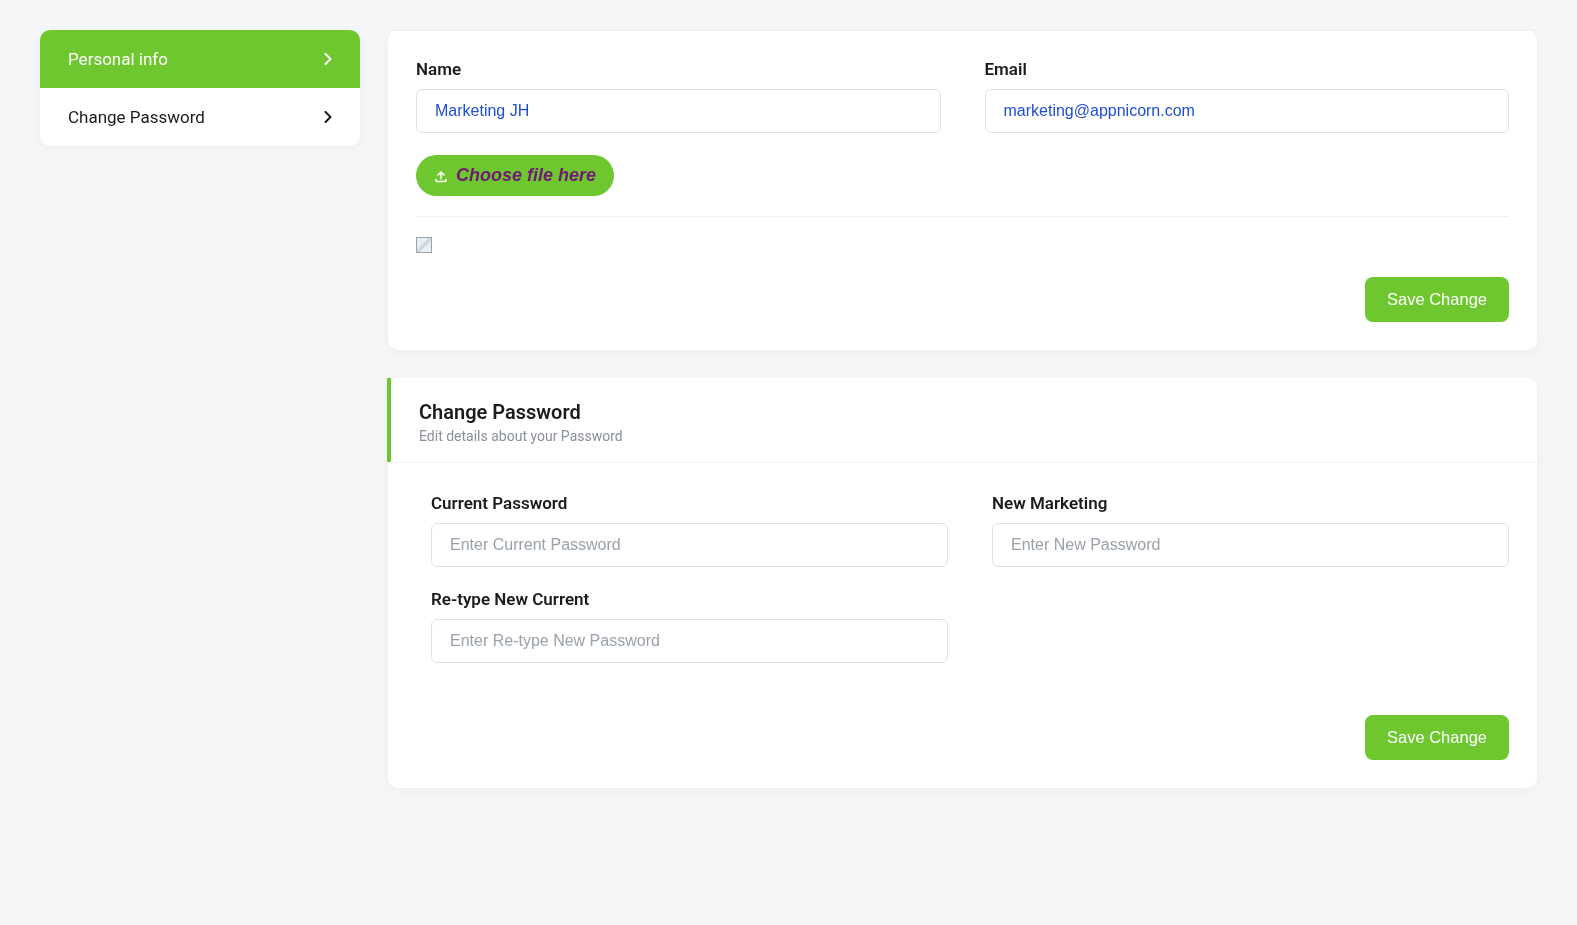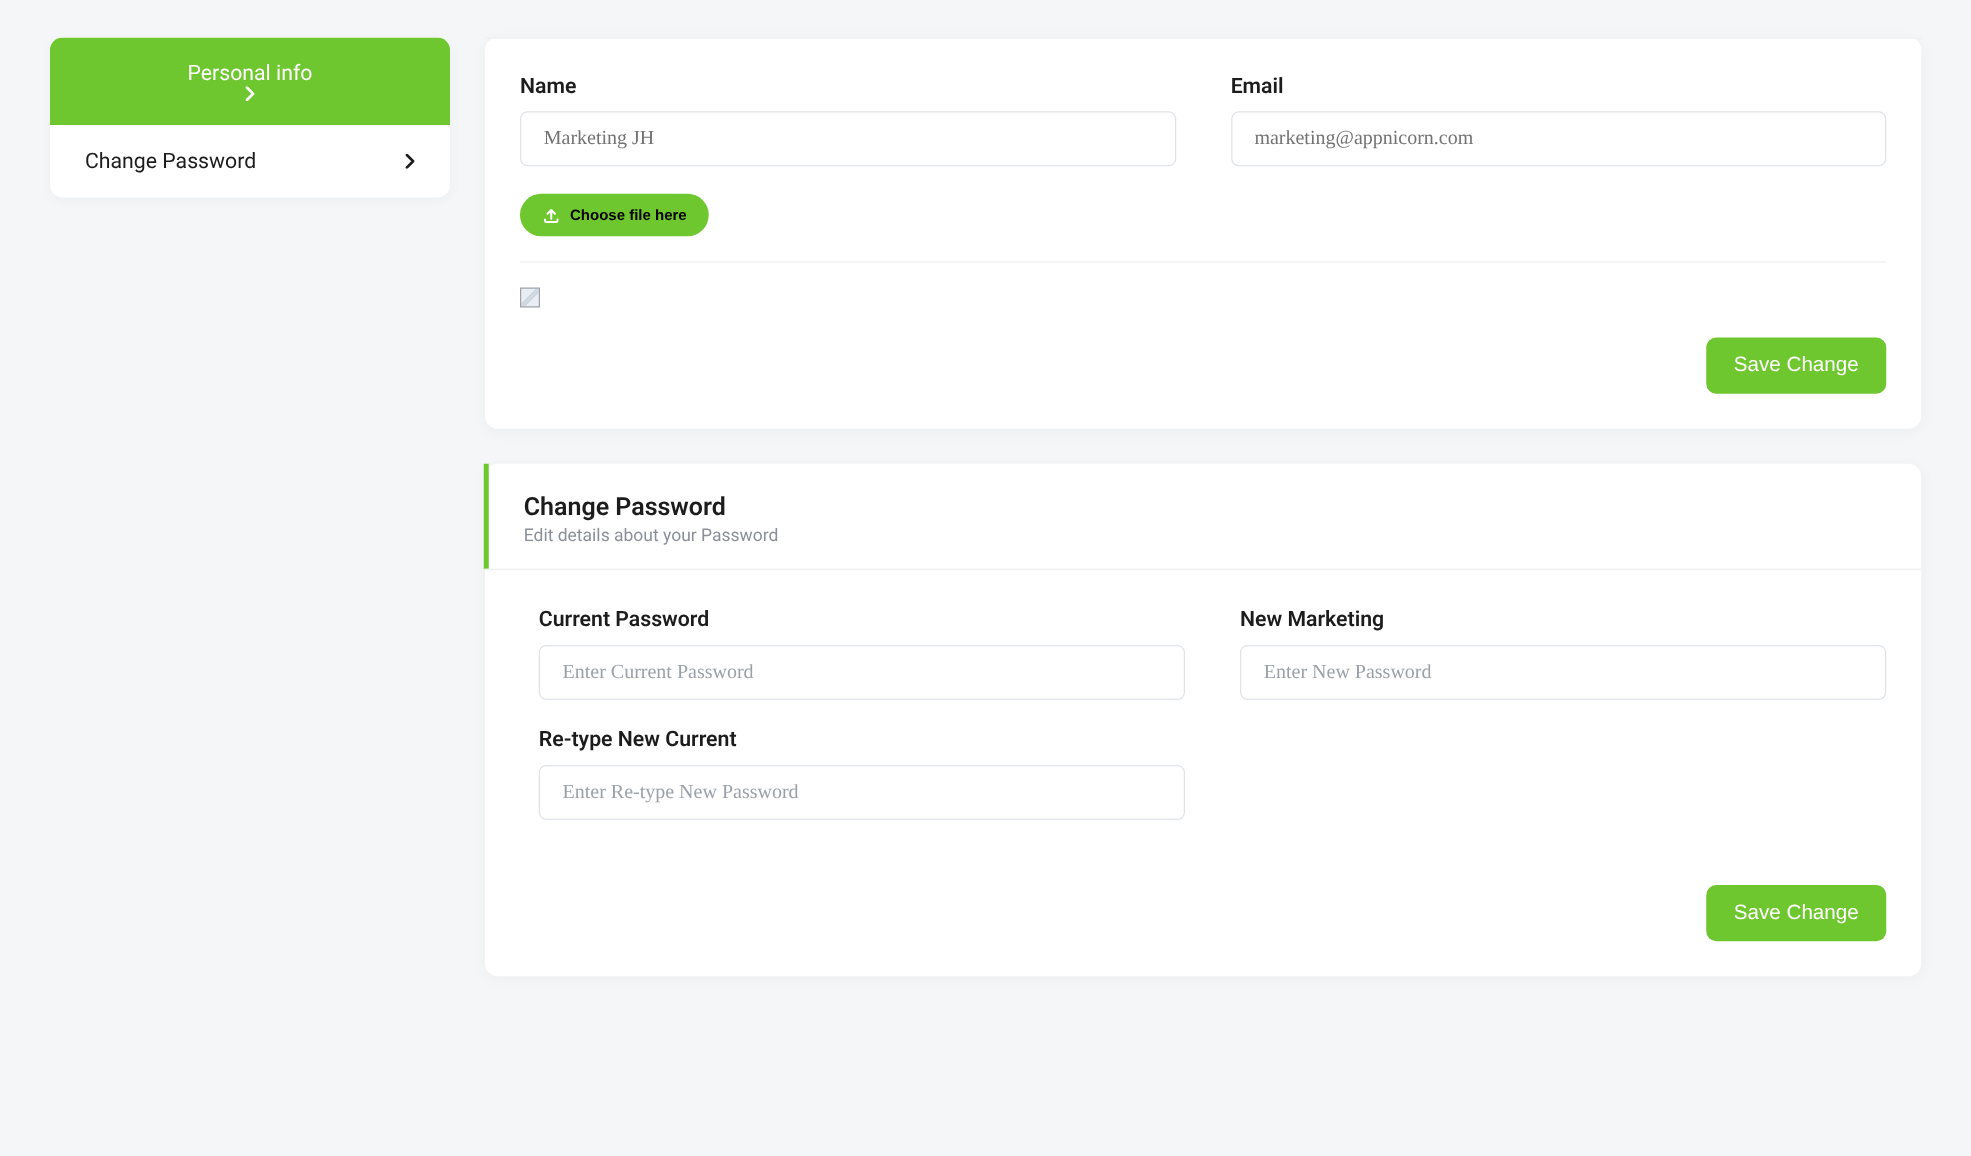--- a/index.html
+++ b/index.html
@@ -34,21 +34,20 @@
       align-items: center;
       justify-content: space-between;
       padding: 19px 28px;
       cursor: pointer;
       font-size: 17px;
       color: #1c1c1c;
     }
     .sidebar-item.active {
       background: #6ec72e;
       color: #ffffff;
-      flex-direction: column;
     }
     .chevron {
       display: inline-flex;
       align-items: center;
     }
     .main {
       flex: 1;
       display: flex;
       flex-direction: column;
       gap: 28px;
@@ -93,43 +92,43 @@
       font-weight: 600;
       color: #1c1c1c;
       margin-bottom: 10px;
     }
     .form-input {
       width: 100%;
       padding: 12px 18px;
       font-size: 16px;
       border: 1px solid #dfe3e8;
       border-radius: 6px;
-      color: #737373;
+      color: #1d4ed8;
       background: #ffffff;
       outline: none;
-      font-family: Liberation Serif, serif;
     }
     .form-input::placeholder {
       color: #9aa1a9;
     }
     .btn {
       display: inline-flex;
       align-items: center;
       gap: 8px;
       border: none;
       cursor: pointer;
       font-weight: 600;
       border-radius: 8px;
     }
     .btn-choose {
       background: #6ec72e;
-      color: #000000;
+      color: #701a75;
       padding: 10px 18px;
-      font-size: 12px;
+      font-size: 18px;
       border-radius: 22px;
+      font-style: italic;
     }
     .btn-save {
       background: #6ec72e;
       color: #ffffff;
       padding: 13px 22px;
       font-size: 16.5px;
       font-weight: 500;
     }
     .upload-icon {
       display: inline-flex;

